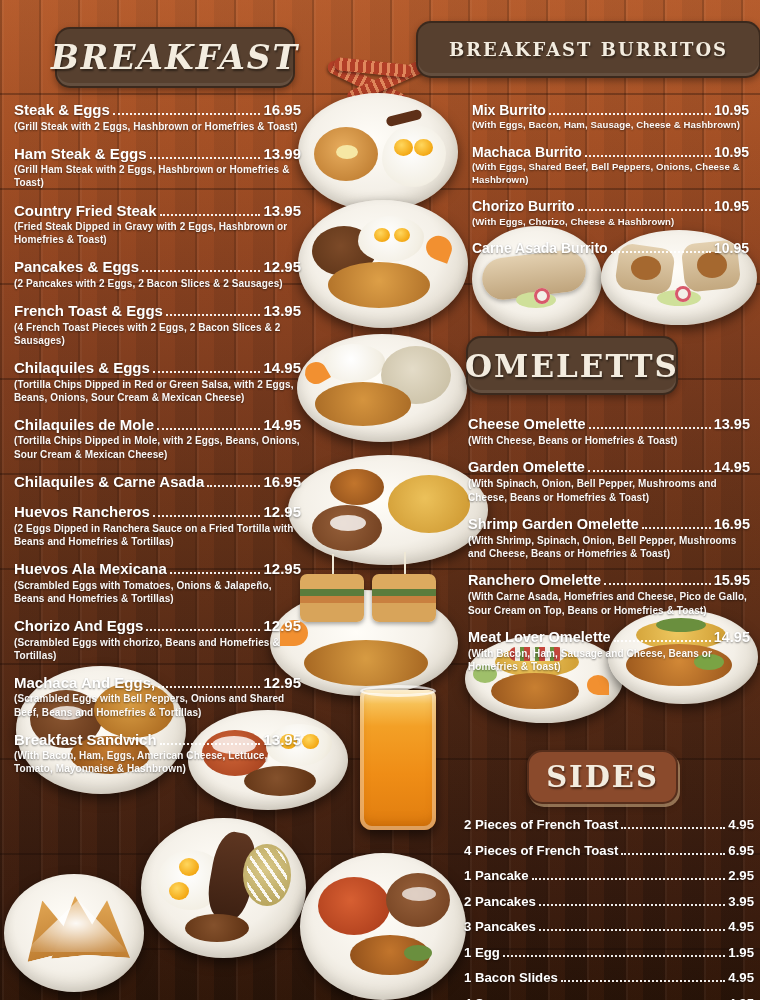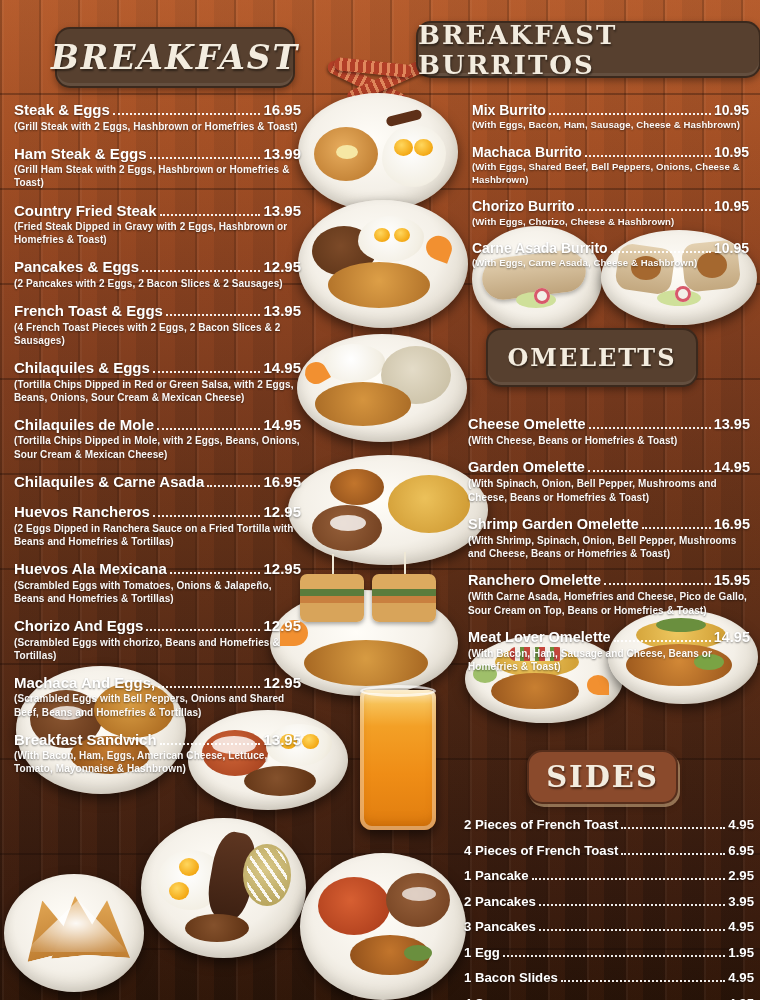--- a/index.html
+++ b/index.html
@@ -195,23 +195,23 @@
     <div class="plate" style="left:0;top:0;width:166px;height:147px;"></div>
     <span class="blob" style="left:18px;top:24px;width:72px;height:58px;background:radial-gradient(circle at 45% 40%,#d75f32,#ad3e1c 85%);"></span>
     <span class="blob" style="left:86px;top:20px;width:64px;height:54px;background:radial-gradient(circle at 45% 40%,#96603a,#744222 85%);"></span>
     <span class="blob" style="left:102px;top:34px;width:34px;height:14px;background:rgba(255,255,255,.7);"></span>
     <span class="blob" style="left:50px;top:82px;width:80px;height:40px;background:radial-gradient(circle at 50% 40%,#c2752c,#92511b 88%);"></span>
     <span class="blob" style="left:104px;top:92px;width:28px;height:16px;background:#6a8f3e;"></span>
   </div>
 
   <div class="badge dark" style="left:55px;top:27px;width:236px;height:57px;font-size:33px;font-style:italic;">BREAKFAST</div>
 
-  <div class="badge dark" style="left:416px;top:21px;width:341px;height:53px;font-size:26px;">BREAKFAST BURRITOS</div>
-
-  <div class="badge dark" style="left:466px;top:328px;width:208px;height:55px;font-size:24px;margin-left:20px;">OMELETTS</div>
+  <div class="badge dark" style="left:416px;top:21px;width:341px;height:53px;font-size:18px;">BREAKFAST BURRITOS</div>
+
+  <div class="badge dark" style="left:466px;top:336px;width:208px;height:55px;font-size:31px;">OMELETTS</div>
 
   <div class="badge red" style="left:527px;top:750px;width:147px;height:50px;font-size:29px;">SIDES</div>
 
   <div class="mlist sz-lg" style="left:14px;top:89px;width:287px;">
 
       <div class="mi">
         <div class="mi-line">
           <span class="mi-name">Steak &amp; Eggs</span>
           <span class="mi-leader"></span>
           <span class="mi-price">16.95</span>
@@ -355,21 +355,20 @@
         </div>
         <div class="mi-desc">(With Eggs, Chorizo, Cheese &amp; Hashbrown)</div>
       </div>
 
       <div class="mi">
         <div class="mi-line">
           <span class="mi-name">Carne Asada Burrito</span>
           <span class="mi-leader"></span>
           <span class="mi-price">10.95</span>
         </div>
-        <div class="mi-desc">(With Eggs, Carne Asada, Cheese &amp; Hashbrown)</div>
       </div>
     </div>
 
   <div class="mlist sz-om" style="left:468px;top:404px;width:282px;">
 
       <div class="mi">
         <div class="mi-line">
           <span class="mi-name">Cheese Omelette</span>
           <span class="mi-leader"></span>
           <span class="mi-price">13.95</span>

